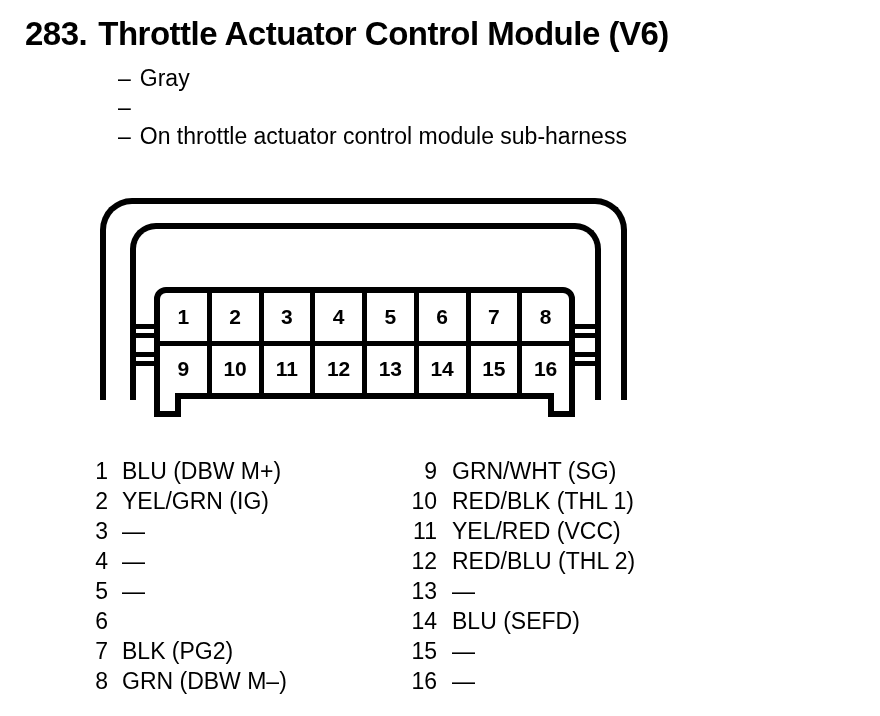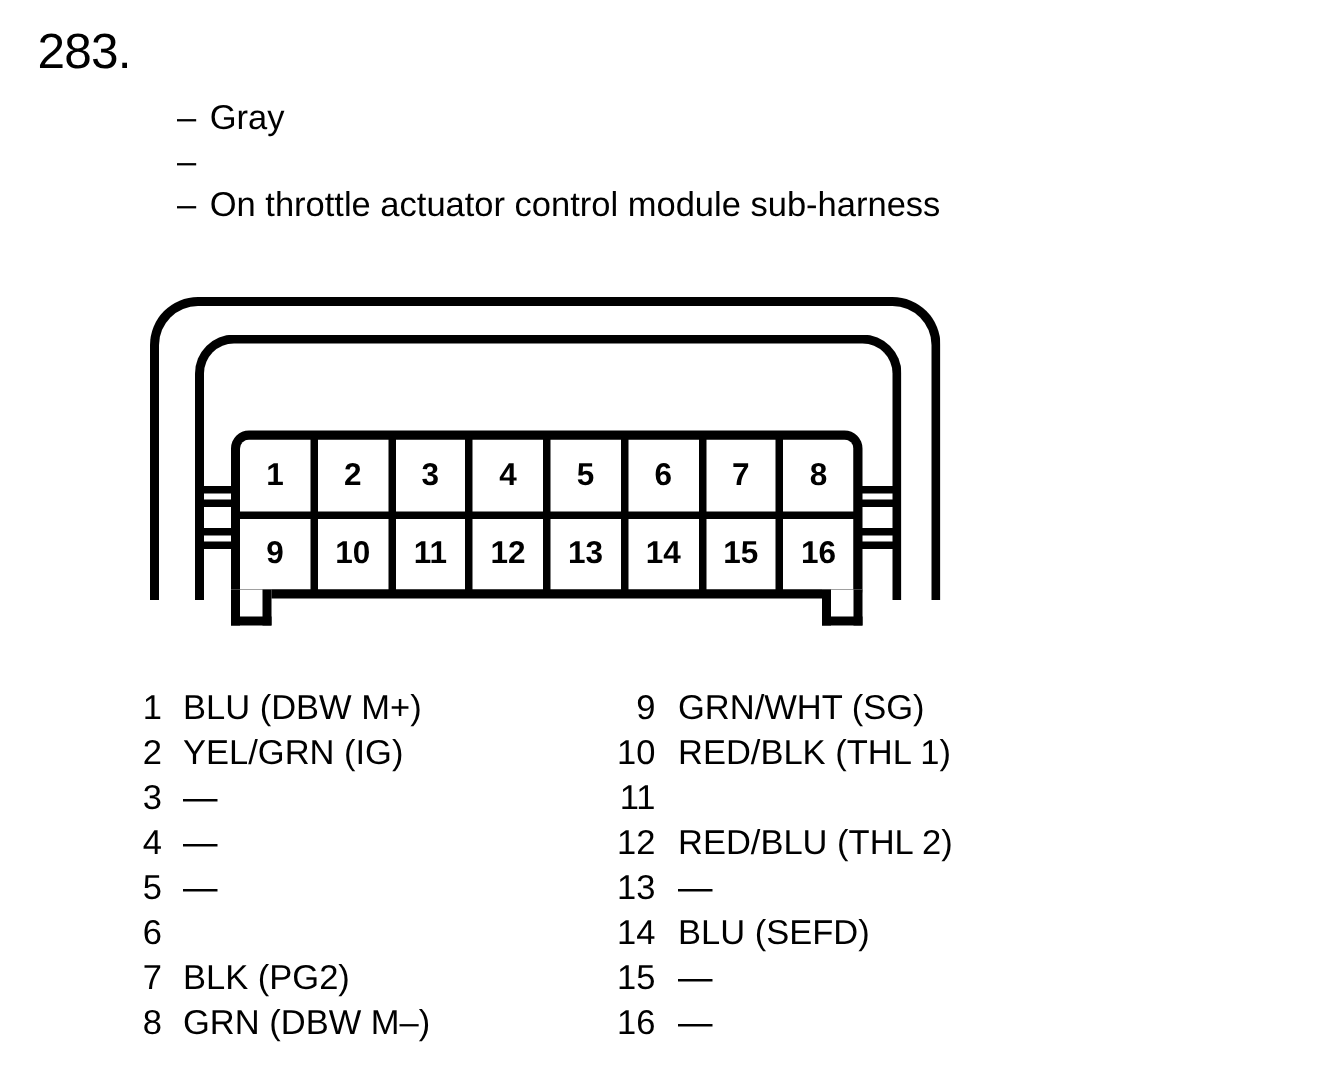--- a/index.html
+++ b/index.html
@@ -4,21 +4,21 @@
 <style>
   html,body{margin:0;padding:0;}
   body{
     width:880px;height:716px;background:#ffffff;overflow:hidden;position:relative;
     font-family:"Liberation Sans", sans-serif;color:#000000;
   }
   .canvas{position:absolute;left:0;top:0;width:880px;height:716px;background:#ffffff;}
 
   
   .title-row{position:absolute;left:25px;top:15px;display:flex;align-items:baseline;
-    font-weight:normal;font-size:33px;line-height:38px;letter-spacing:-0.5px;white-space:nowrap;}
+    font-weight:bold;font-size:33px;line-height:38px;letter-spacing:-0.5px;white-space:nowrap;}
   .title-num{margin-right:11px;}
 
   
   .notes{position:absolute;left:118px;top:64px;font-size:23px;line-height:29px;}
   .note{display:flex;white-space:nowrap;}
   .note .dash{margin-right:9px;}
 
   
   .connector{position:absolute;left:0;top:0;}
   .arch{position:absolute;border:6px solid #000;border-bottom:none;box-sizing:border-box;background:transparent;}
@@ -52,20 +52,21 @@
   .legend-left .pin-num{width:18px;text-align:right;margin-right:14px;flex:none;}
   .legend-right .pin-num{width:29px;text-align:right;margin-right:15px;flex:none;}
 </style>
 </head>
 <body>
 
 <div class="canvas">
 
   <div class="title-row">
     <span class="title-num">283.</span>
+    <span class="title-text">Throttle Actuator Control Module (V6)</span>
   </div>
 
   <div class="notes">
     <div class="note">
       <span class="dash">–</span>
       <span>Gray</span>
     </div>
     <div class="note">
       <span class="dash">–</span>
     </div>
@@ -145,20 +146,21 @@
     <div class="legend-row">
       <span class="pin-num">9</span>
       <span class="pin-label">GRN/WHT (SG)</span>
     </div>
     <div class="legend-row">
       <span class="pin-num">10</span>
       <span class="pin-label">RED/BLK (THL 1)</span>
     </div>
     <div class="legend-row">
       <span class="pin-num">11</span>
+      <span class="pin-label">YEL/RED (VCC)</span>
     </div>
     <div class="legend-row">
       <span class="pin-num">12</span>
       <span class="pin-label">RED/BLU (THL 2)</span>
     </div>
     <div class="legend-row">
       <span class="pin-num">13</span>
       <span class="pin-label">—</span>
     </div>
     <div class="legend-row">

